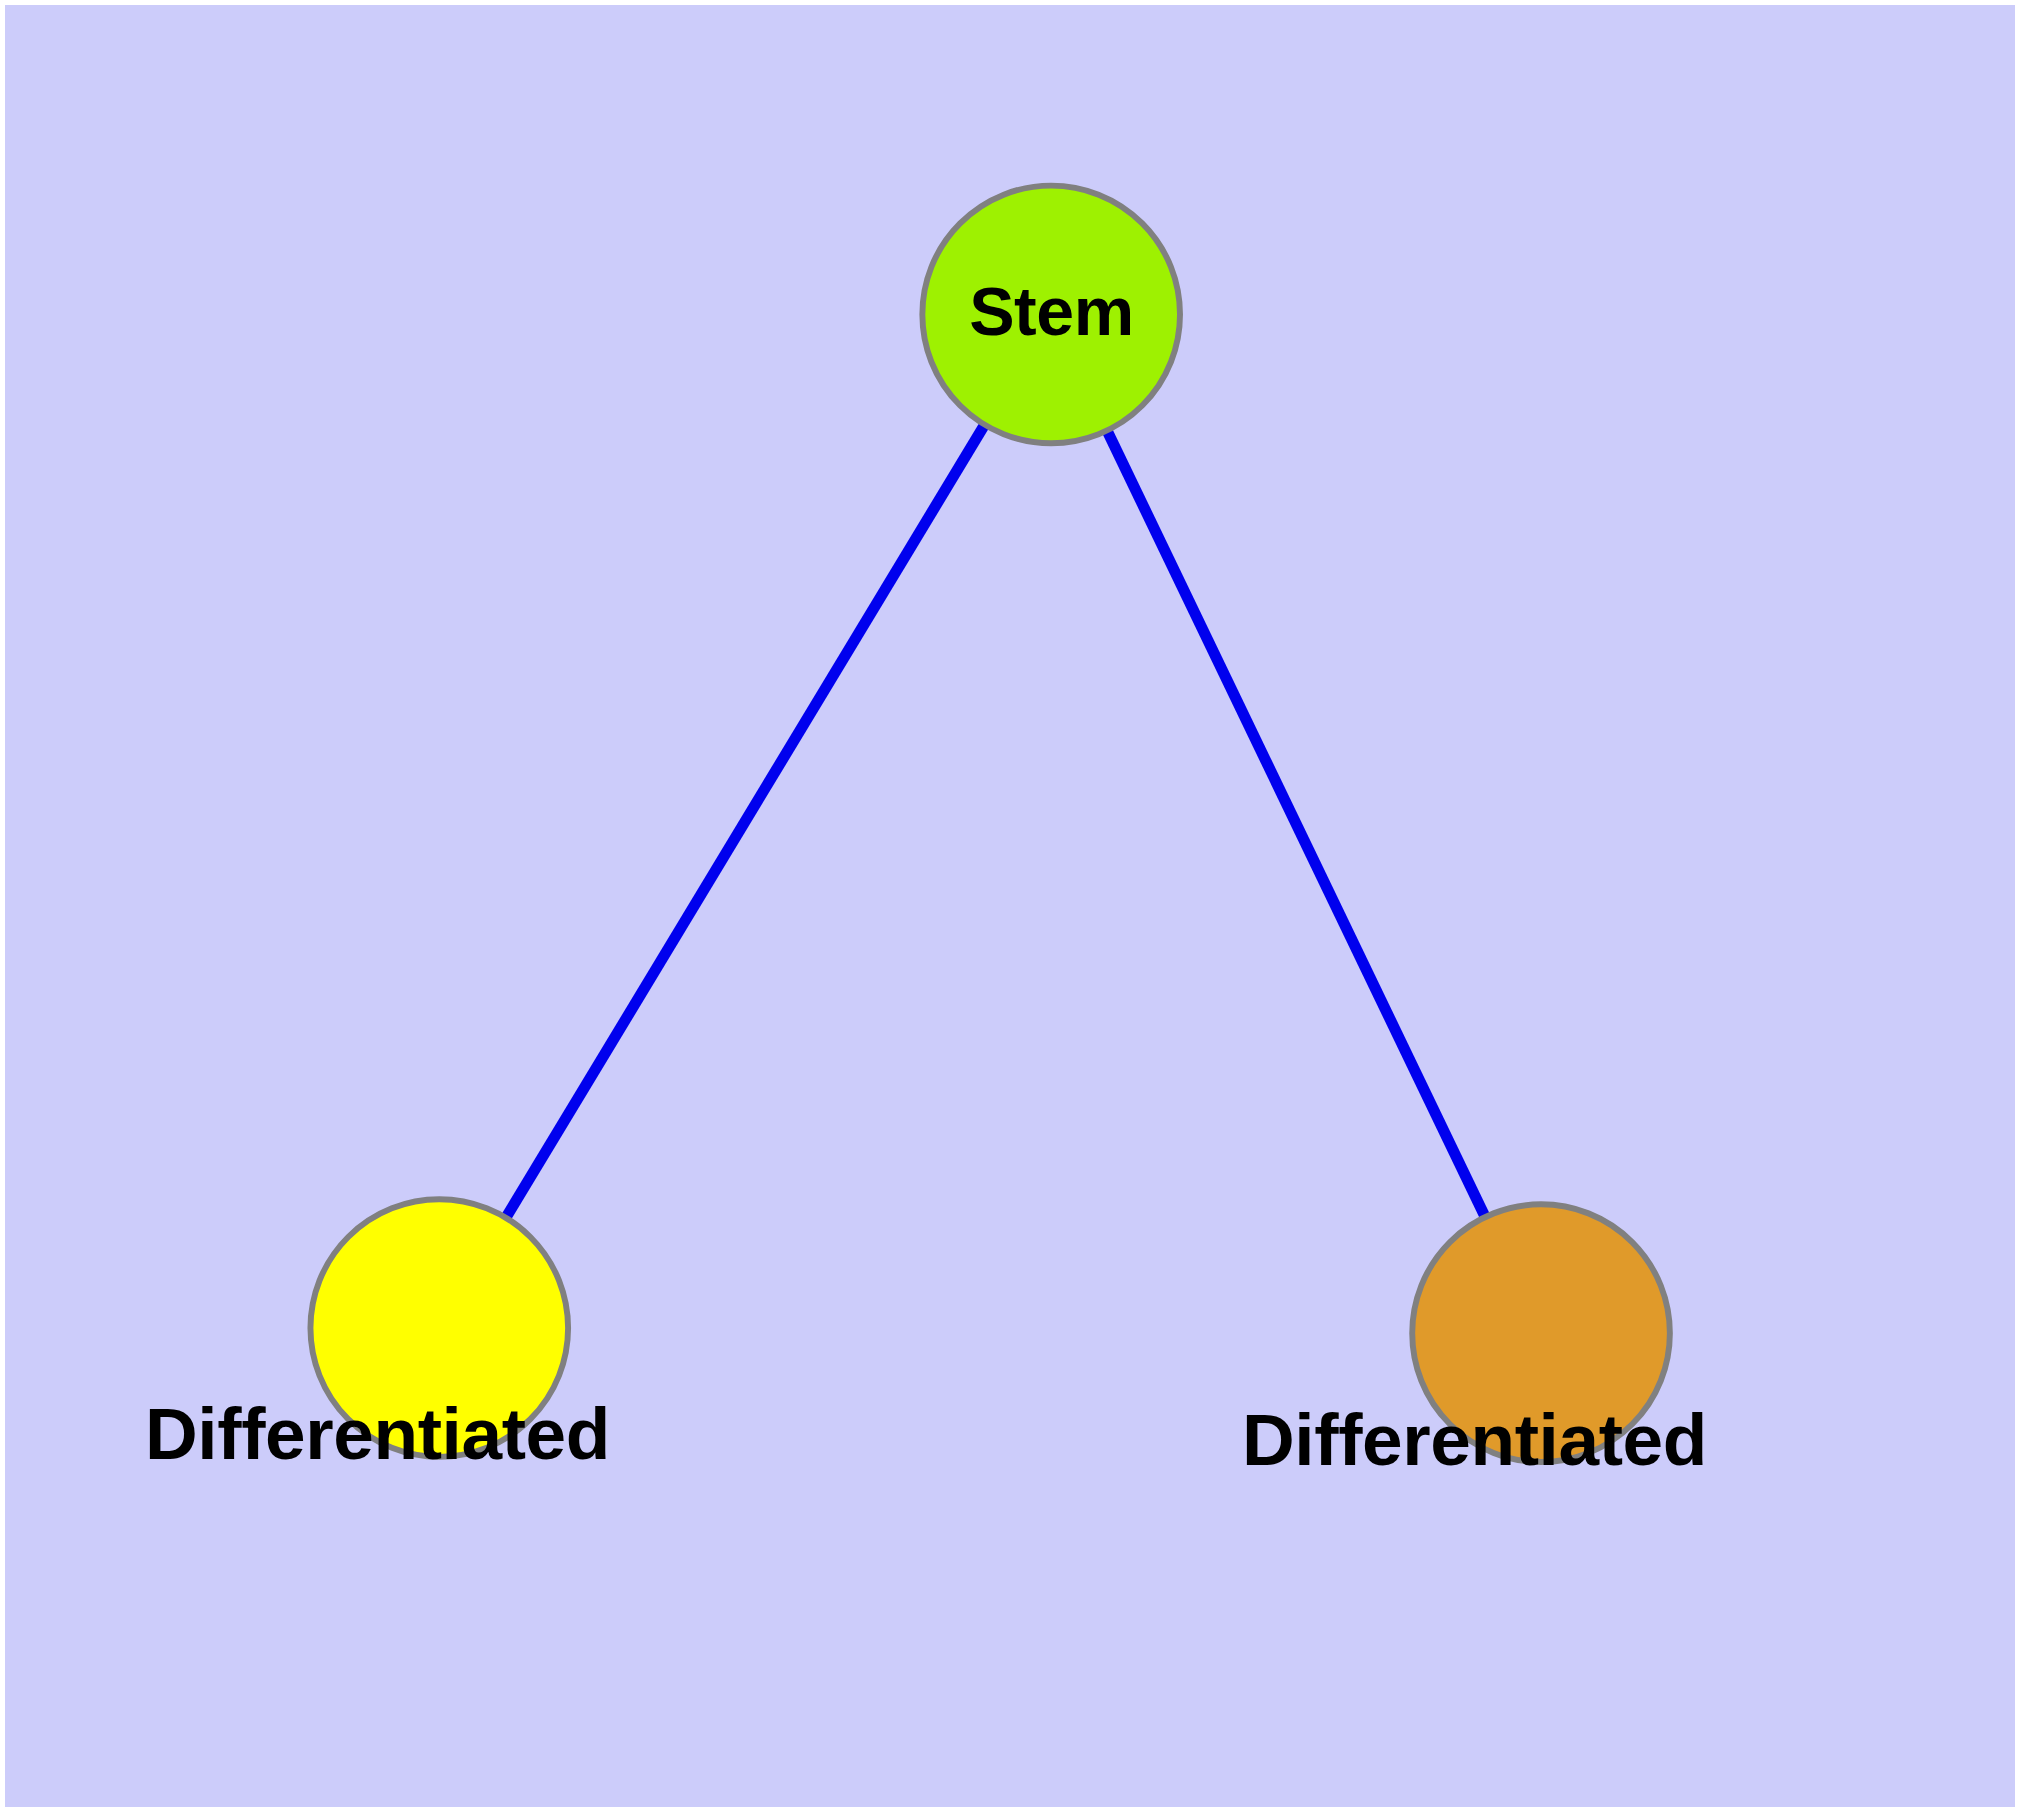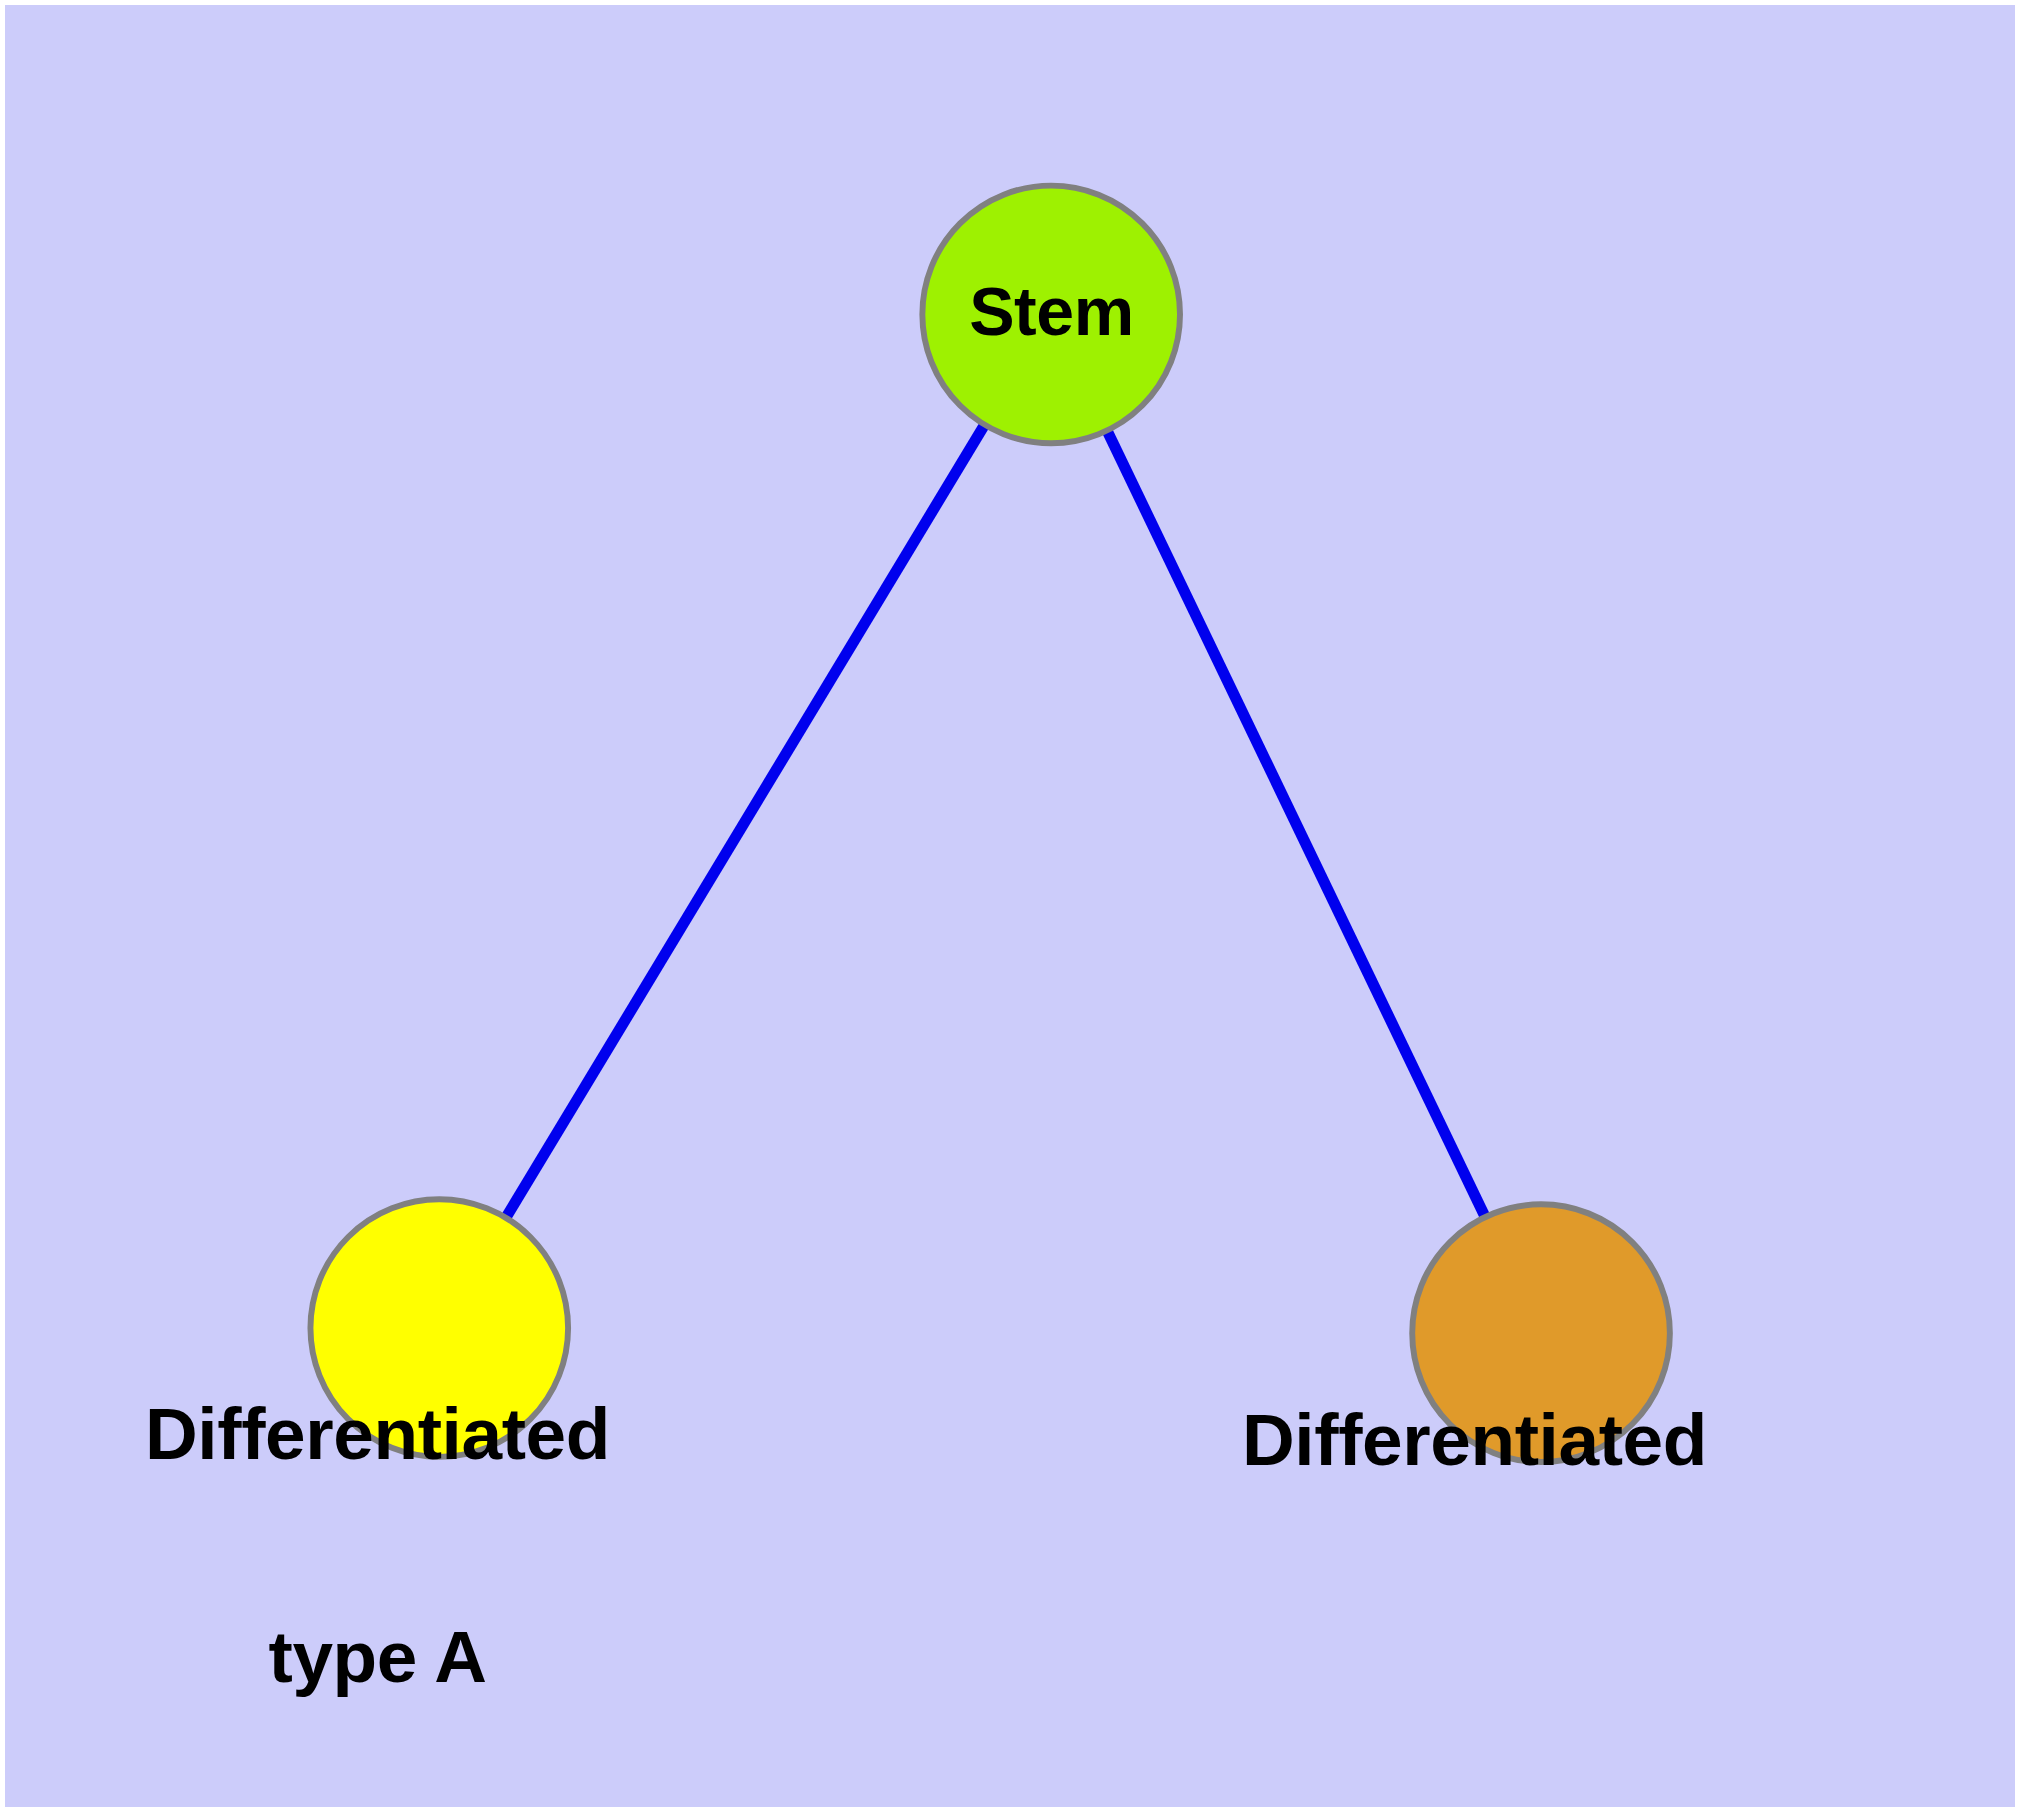--- a/index.html
+++ b/index.html
@@ -87,21 +87,20 @@
       <circle class="node-circle" cx="1240" cy="371" r="152" fill="#9ef101"></circle>
       <circle class="node-circle" cx="518" cy="1567" r="152" fill="#ffff00"></circle>
       <circle class="node-circle" cx="1818" cy="1573" r="152" fill="#e09a2a"></circle>
     </g>
   </svg>
 
   <div class="node-label" id="label-stem">Stem</div>
 
   <div class="node-label" id="label-type-a">
     <div>Differentiated</div>
-    <div>type A</div>
   </div>
 
   <div class="node-label" id="label-type-b">
     <div>Differentiated</div>
   </div>
 
 </div>
 
 
 </body></html>

